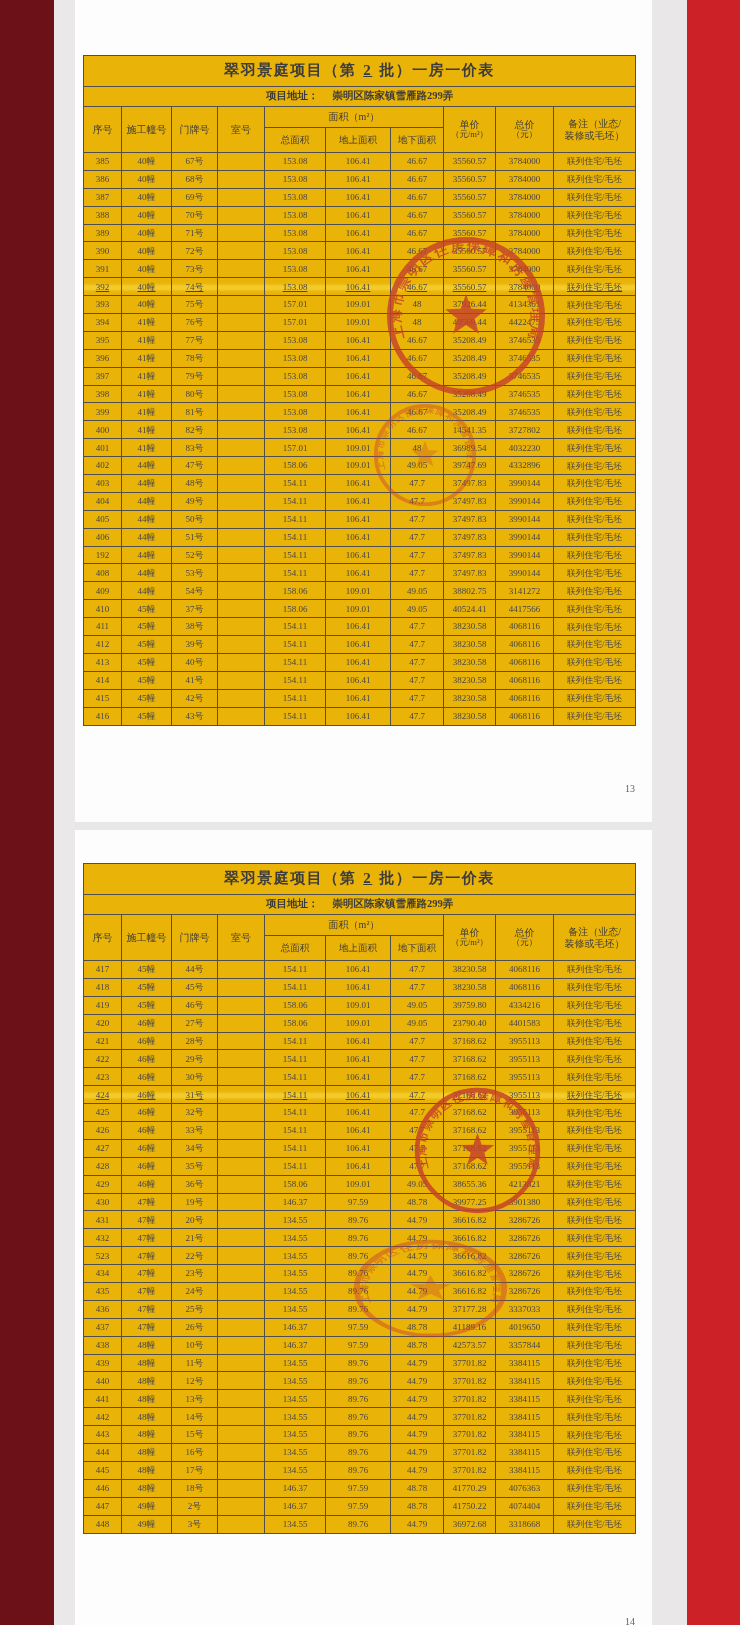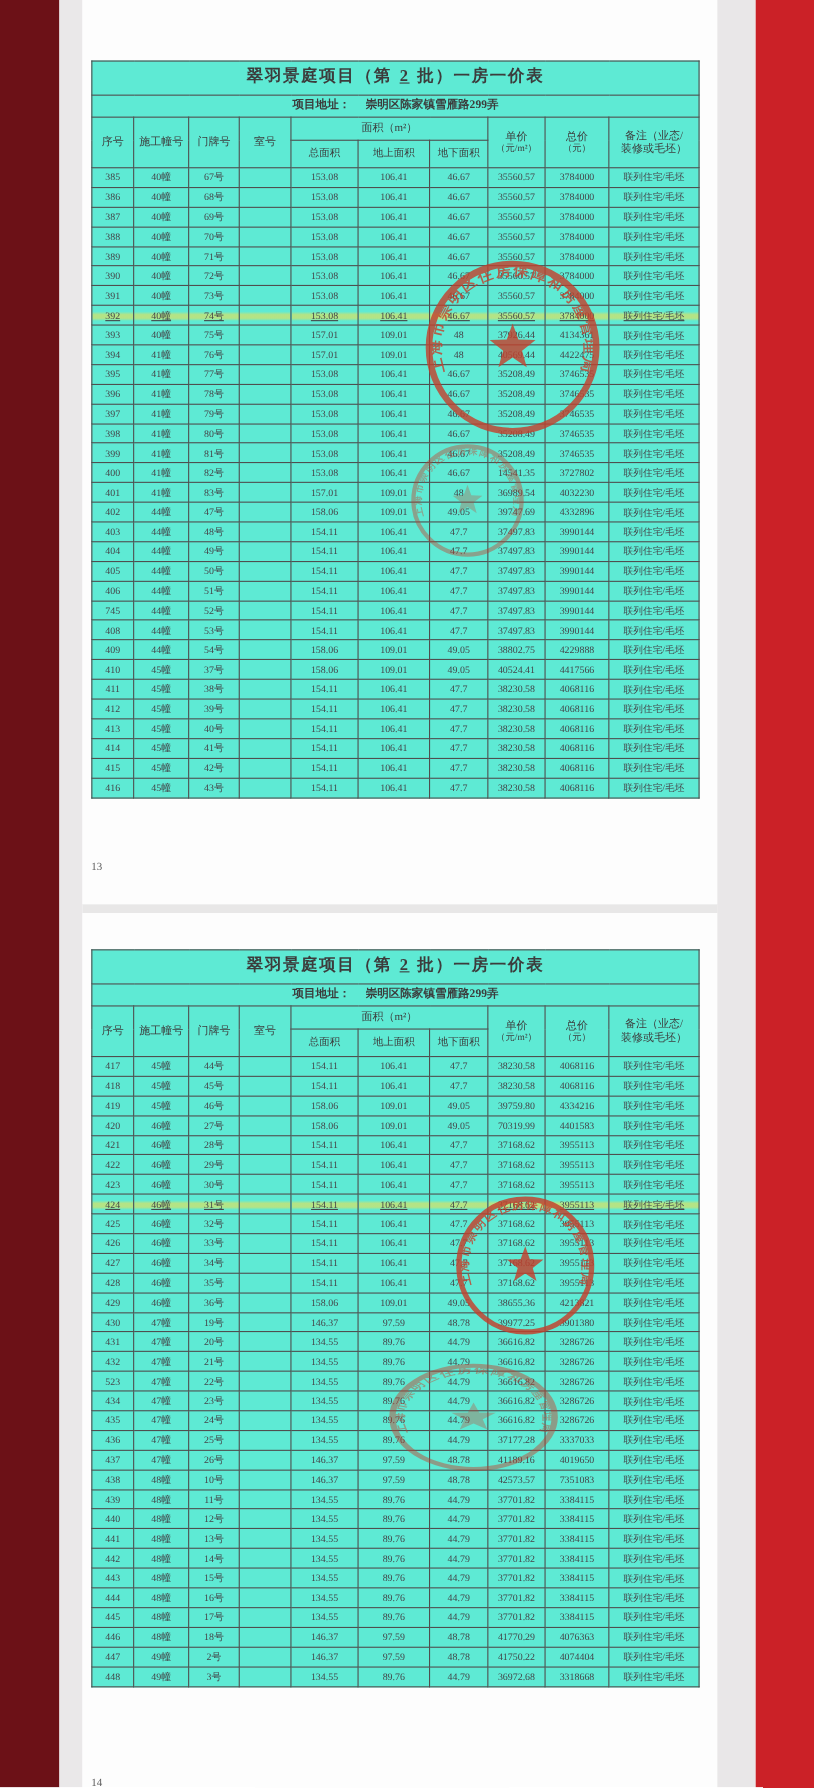--- a/index.html
+++ b/index.html
@@ -8,37 +8,37 @@
   .band-left{position:absolute;left:0;top:0;width:54px;height:100%;background:#6c1117;}
   .strip-left{position:absolute;left:54px;top:0;width:21px;height:100%;background:#eae8e9;}
   .strip-right{position:absolute;left:652px;top:0;width:35px;height:100%;background:#e9e7e8;}
   .band-right{position:absolute;left:687px;top:0;width:53px;height:100%;background:#cb2127;}
   .sheet{position:absolute;left:75px;width:577px;background:#fdfdfd;}
   .sheet1{top:0;height:822px;}
   .sheet2{top:830px;height:795px;}
   .page-gap{position:absolute;left:75px;top:822px;width:577px;height:8px;background:#e8e7e7;}
 
   table.price-table{position:absolute;left:8px;border-collapse:collapse;table-layout:fixed;
-        width:552px;background:#5eead4;}
+        width:552px;background:#eab308;}
   .tbl1{top:55px;}
   .tbl2{top:33px;}
   .price-table th,.price-table td{border:1px solid #4f4f4f;padding:0;text-align:center;
         vertical-align:middle;font-weight:normal;line-height:1.15;overflow:hidden;}
   .title-row th{height:30px;font-size:15px;font-weight:600;letter-spacing:1.5px;}
   .title-row .u{text-decoration:underline;padding:0 7px;}
   .addr-row th{height:19px;font-size:10.5px;font-weight:600;}
   .addr-row .addr{margin-left:14px;}
   .hdr th{height:20px;font-size:10px;}
   .sub th{height:24px;font-size:9.5px;}
   .hdr .l2{font-size:8.5px;}
   .price-table td{height:16.9px;font-size:9px;color:#45464a;}
   .price-table td:last-child{font-size:8.8px;}
   tr.hl td{background:linear-gradient(to bottom,rgba(255,240,120,0) 28%,rgba(250,222,70,0.55) 44%,
         rgba(250,222,70,0.55) 64%,rgba(255,240,120,0) 78%);text-decoration:underline;}
-  .pageno{position:absolute;left:83px;width:552px;text-align:left;font-size:10px;color:#606060;}
+  .pageno{position:absolute;left:83px;width:552px;text-align:right;font-size:10px;color:#606060;}
   .pn1{top:783px;}
   .pn2{top:1616px;}
   .stamp{position:absolute;color:#c5402c;pointer-events:none;}
   .stampA1{left:381px;top:231px;opacity:0.8;}
   .stampB1{left:370px;top:400px;opacity:0.42;}
   .stampA2{left:410px;top:1083px;opacity:0.82;}
   .stampB2{left:348px;top:1236px;opacity:0.45;}
   .stamp text{font-family:"Liberation Serif","DejaVu Serif",serif;font-weight:bold;fill:currentColor;}
   .wm{position:absolute;right:4px;top:1585px;font-size:19px;font-weight:bold;letter-spacing:1px;
       color:rgba(45,45,52,0.88);text-shadow:0 0 2px rgba(130,30,30,0.35);z-index:9;
@@ -359,21 +359,21 @@
             <td>51号</td>
             <td></td>
             <td>154.11</td>
             <td>106.41</td>
             <td>47.7</td>
             <td>37497.83</td>
             <td>3990144</td>
             <td>联列住宅/毛坯</td>
           </tr>
           <tr>
-            <td>745</td>
+            <td>192</td>
             <td>44幢</td>
             <td>52号</td>
             <td></td>
             <td>154.11</td>
             <td>106.41</td>
             <td>47.7</td>
             <td>37497.83</td>
             <td>3990144</td>
             <td>联列住宅/毛坯</td>
           </tr>
@@ -391,21 +391,21 @@
           </tr>
           <tr>
             <td>409</td>
             <td>44幢</td>
             <td>54号</td>
             <td></td>
             <td>158.06</td>
             <td>109.01</td>
             <td>49.05</td>
             <td>38802.75</td>
-            <td>4229888</td>
+            <td>3141272</td>
             <td>联列住宅/毛坯</td>
           </tr>
           <tr>
             <td>410</td>
             <td>45幢</td>
             <td>37号</td>
             <td></td>
             <td>158.06</td>
             <td>109.01</td>
             <td>49.05</td>
@@ -574,21 +574,21 @@
             <td>联列住宅/毛坯</td>
           </tr>
           <tr>
             <td>420</td>
             <td>46幢</td>
             <td>27号</td>
             <td></td>
             <td>158.06</td>
             <td>109.01</td>
             <td>49.05</td>
-            <td>70319.99</td>
+            <td>23790.40</td>
             <td>4401583</td>
             <td>联列住宅/毛坯</td>
           </tr>
           <tr>
             <td>421</td>
             <td>46幢</td>
             <td>28号</td>
             <td></td>
             <td>154.11</td>
             <td>106.41</td>
@@ -791,21 +791,21 @@
           </tr>
           <tr>
             <td>438</td>
             <td>48幢</td>
             <td>10号</td>
             <td></td>
             <td>146.37</td>
             <td>97.59</td>
             <td>48.78</td>
             <td>42573.57</td>
-            <td>7351083</td>
+            <td>3357844</td>
             <td>联列住宅/毛坯</td>
           </tr>
           <tr>
             <td>439</td>
             <td>48幢</td>
             <td>11号</td>
             <td></td>
             <td>134.55</td>
             <td>89.76</td>
             <td>44.79</td>

